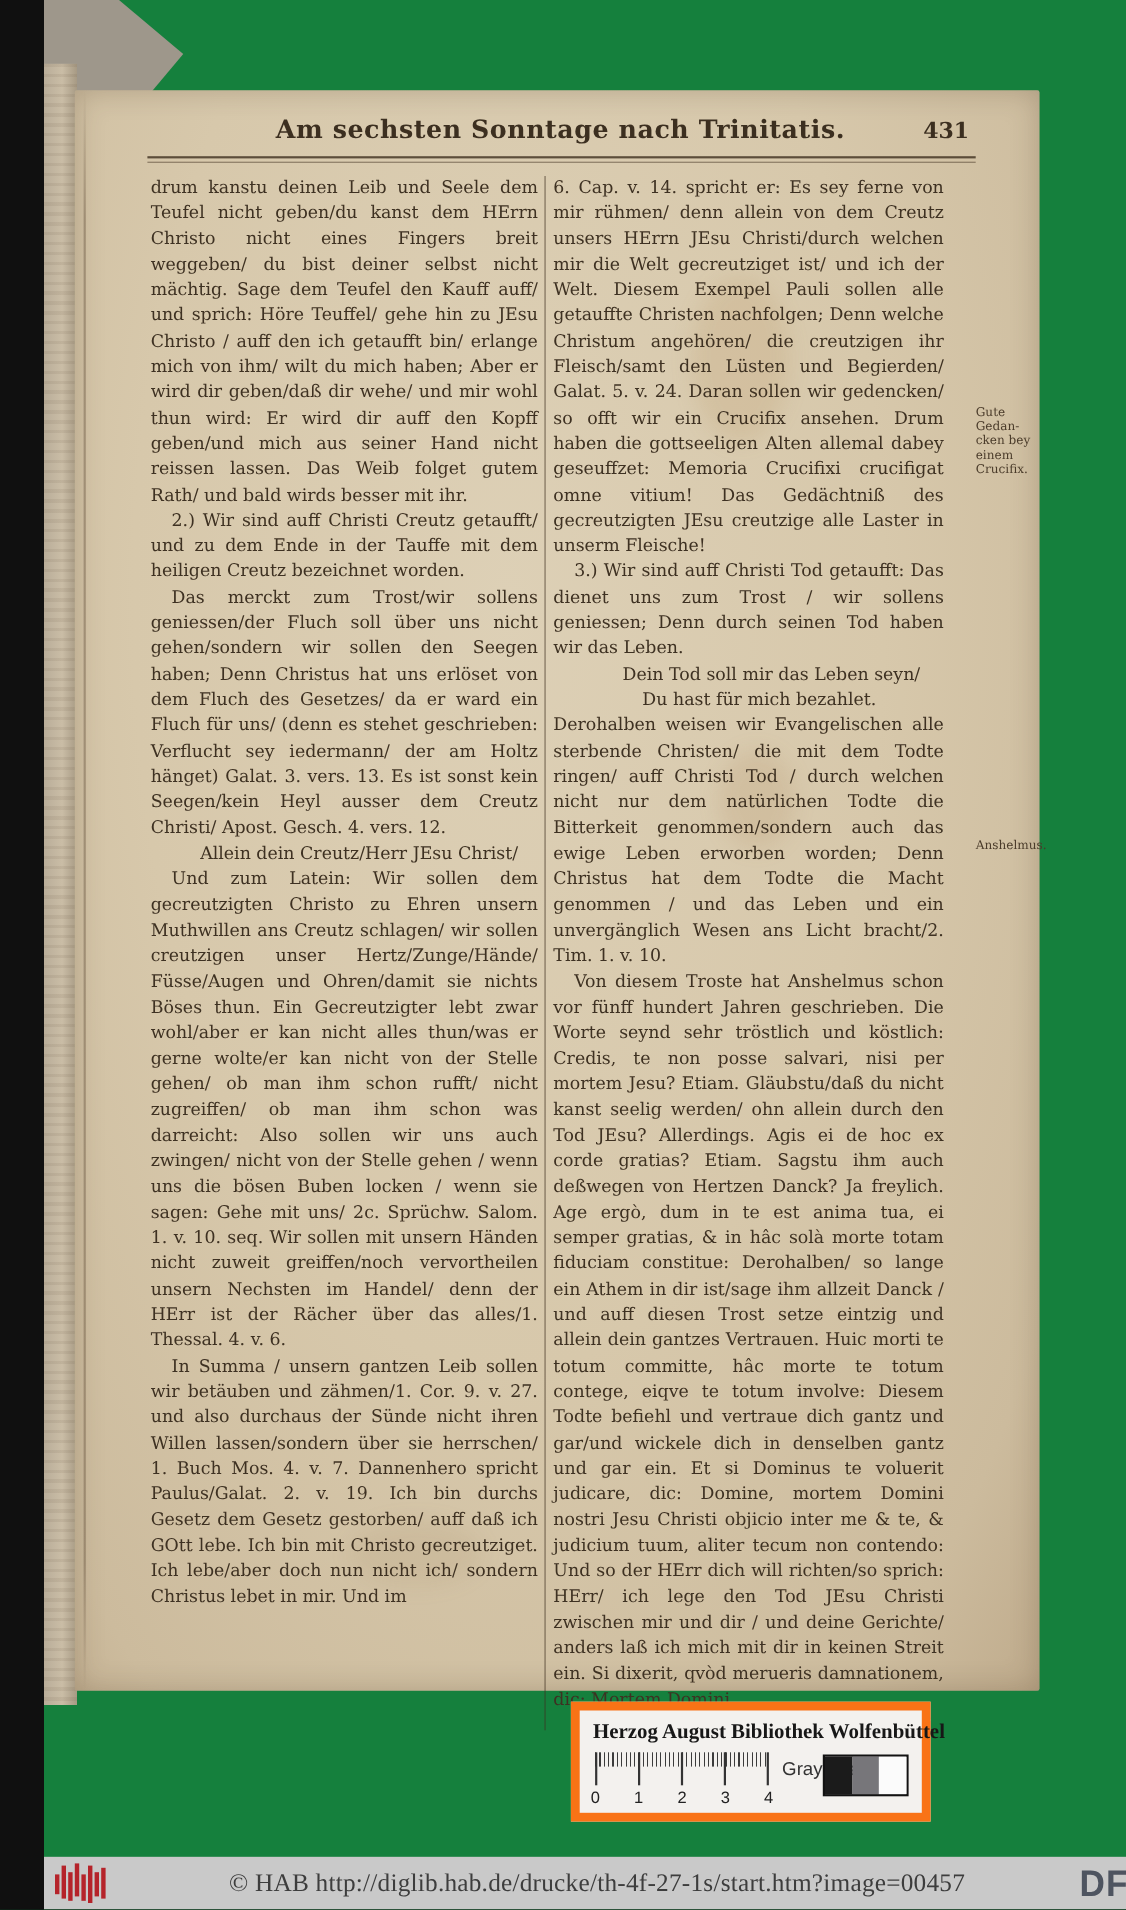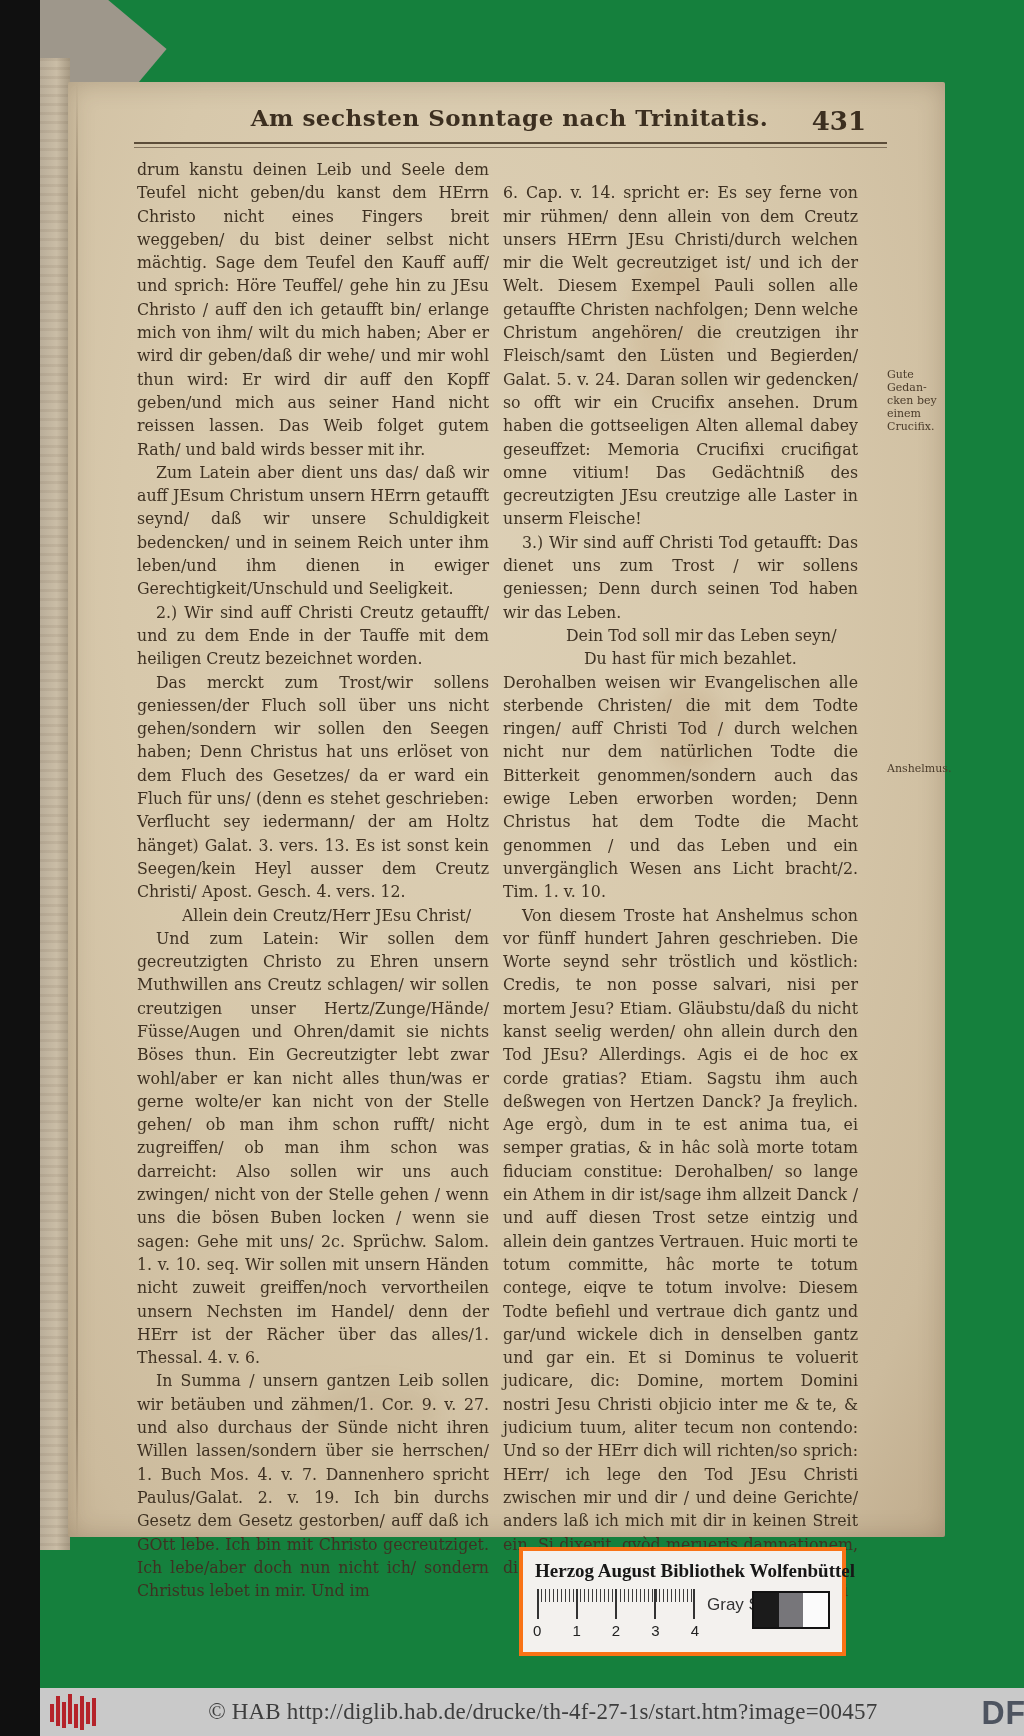--- a/index.html
+++ b/index.html
@@ -20,25 +20,25 @@
   .page-crease{position:absolute;left:8px;top:0;width:2px;height:100%;
         background:linear-gradient(180deg,rgba(80,60,40,.0),rgba(80,60,40,.35) 8%,rgba(80,60,40,.35) 92%,rgba(80,60,40,0));}
   .stain{position:absolute;border-radius:50%;filter:blur(9px);}
   .stain.s1{left:560px;top:170px;width:90px;height:150px;background:rgba(170,120,60,.13);}
   .stain.s2{left:585px;top:600px;width:70px;height:90px;background:rgba(160,110,60,.12);}
   .stain.s3{left:250px;top:1300px;width:120px;height:60px;background:rgba(150,120,80,.10);}
   
   .page-header{position:relative;margin:22px 60px 0 66px;height:34px;}
   .header-title{display:block;text-align:center;font-size:23px;font-weight:bold;color:#3c2f20;
                 letter-spacing:.5px;}
-  .page-number{position:absolute;right:19px;top:2px;font-size:26px;font-weight:bold;color:#3c2f20;}
+  .page-number{position:absolute;right:4px;top:2px;font-size:20px;font-weight:bold;color:#3c2f20;}
   .header-rule{margin:4px 58px 0 66px;height:3px;
                border-top:2px solid rgba(62,47,30,.8);border-bottom:1px solid rgba(62,47,30,.55);}
   
-  .text-block{position:relative;display:flex;margin:10px 60px 0 69px;align-items:flex-end;}
+  .text-block{position:relative;display:flex;margin:10px 60px 0 69px;}
   .col{color:#3e3122;font-size:15.8px;line-height:23.3px;text-align:justify;}
   .col.left{width:352px;padding-right:6px;}
   .col-divider{width:1px;background:rgba(62,47,30,.65);margin:2px 0 6px 0;}
   .col.right{width:355px;padding-left:7px;}
   .col p{margin:0;text-indent:1.2em;}
   .col p.cont{text-indent:0;}
   .col p.noindent{text-indent:0;}
   .verse{margin:0;text-indent:0;text-align:left;}
   .v-l1{padding-left:26px;}
   .v-l2{padding-left:34px;}
@@ -46,21 +46,21 @@
   .v-r2{padding-left:44px;}
   .v-r3{padding-left:62px;}
   .catchword{margin:0;text-align:right;padding-right:10px;text-indent:0;}
   
   .margin-note{position:absolute;width:60px;font-size:11px;line-height:13px;color:#4a3b2a;
                text-align:left;}
   .note-crucifix{right:-62px;top:210px;}
   .note-anshelmus{right:-62px;top:604px;}
   
   .hab-box{position:absolute;left:479px;top:1547px;width:327px;height:109px;background:#f3f1ee;
-           border:4px solid #f97316;box-sizing:border-box;padding:9px 12px 0 12px;}
+           border:8px solid #f97316;box-sizing:border-box;padding:9px 12px 0 12px;}
   .hab-title{font-family:"Liberation Serif",serif;font-weight:bold;font-size:19px;color:#171717;
              text-align:center;white-space:nowrap;}
   .hab-row{position:relative;margin-top:7px;height:58px;}
   .ruler{position:absolute;left:2px;top:0;width:158px;height:56px;}
   .ruler-minor{position:absolute;left:0;top:0;width:158px;height:13px;
                background:repeating-linear-gradient(90deg,#3c3c3c 0 1px,rgba(0,0,0,0) 1px 3.95px);}
   .ruler-majors{position:absolute;left:0;top:0;width:158px;height:30px;display:flex;
                 justify-content:space-between;}
   .ruler-majors i{width:2px;height:30px;background:#333;}
   .ruler-numbers{position:absolute;left:-4px;top:33px;width:166px;display:flex;
@@ -99,21 +99,20 @@
 
     <div class="page-header">
       <span class="header-title">Am sechsten Sonntage nach Trinitatis.</span>
       <span class="page-number">431</span>
     </div>
     <div class="header-rule"></div>
 
     <div class="text-block">
       <div class="col left">
         <p class="cont">drum kanstu deinen Leib und Seele dem Teufel nicht geben/du kanst dem HErrn Christo nicht eines Fingers breit weggeben/ du bist deiner selbst nicht mächtig. Sage dem Teufel den Kauff auff/ und sprich: Höre Teuffel/ gehe hin zu JEsu Christo / auff den ich getaufft bin/ erlange mich von ihm/ wilt du mich haben; Aber er wird dir geben/daß dir wehe/ und mir wohl thun wird: Er wird dir auff den Kopff geben/und mich aus seiner Hand nicht reissen lassen. Das Weib folget gutem Rath/ und bald wirds besser mit ihr.</p>
-        <p>Zum Latein aber dient uns das/ daß wir auff JEsum Christum unsern HErrn getaufft seynd/ daß wir unsere Schuldigkeit bedencken/ und in seinem Reich unter ihm leben/und ihm dienen in ewiger Gerechtigkeit/Unschuld und Seeligkeit.</p>
         <p>2.) Wir sind auff Christi Creutz getaufft/ und zu dem Ende in der Tauffe mit dem heiligen Creutz bezeichnet worden.</p>
         <p>Das merckt zum Trost/wir sollens geniessen/der Fluch soll über uns nicht gehen/sondern wir sollen den Seegen haben; Denn Christus hat uns erlöset von dem Fluch des Gesetzes/ da er ward ein Fluch für uns/ (denn es stehet geschrieben: Verflucht sey iedermann/ der am Holtz hänget) Galat. 3. vers. 13. Es ist sonst kein Seegen/kein Heyl ausser dem Creutz Christi/ Apost. Gesch. 4. vers. 12.</p>
         <p class="verse v-l1">Allein dein Creutz/Herr JEsu Christ/</p>
         <p>Und zum Latein: Wir sollen dem gecreutzigten Christo zu Ehren unsern Muthwillen ans Creutz schlagen/ wir sollen creutzigen unser Hertz/Zunge/Hände/ Füsse/Augen und Ohren/damit sie nichts Böses thun. Ein Gecreutzigter lebt zwar wohl/aber er kan nicht alles thun/was er gerne wolte/er kan nicht von der Stelle gehen/ ob man ihm schon rufft/ nicht zugreiffen/ ob man ihm schon was darreicht: Also sollen wir uns auch zwingen/ nicht von der Stelle gehen / wenn uns die bösen Buben locken / wenn sie sagen: Gehe mit uns/ 2c. Sprüchw. Salom. 1. v. 10. seq. Wir sollen mit unsern Händen nicht zuweit greiffen/noch vervortheilen unsern Nechsten im Handel/ denn der HErr ist der Rächer über das alles/1. Thessal. 4. v. 6.</p>
         <p>In Summa / unsern gantzen Leib sollen wir betäuben und zähmen/1. Cor. 9. v. 27. und also durchaus der Sünde nicht ihren Willen lassen/sondern über sie herrschen/ 1. Buch Mos. 4. v. 7. Dannenhero spricht Paulus/Galat. 2. v. 19. Ich bin durchs Gesetz dem Gesetz gestorben/ auff daß ich GOtt lebe. Ich bin mit Christo gecreutziget. Ich lebe/aber doch nun nicht ich/ sondern Christus lebet in mir. Und im</p>
       </div>
       <div class="col-divider"></div>
       <div class="col right">
         <p class="cont">6. Cap. v. 14. spricht er: Es sey ferne von mir rühmen/ denn allein von dem Creutz unsers HErrn JEsu Christi/durch welchen mir die Welt gecreutziget ist/ und ich der Welt. Diesem Exempel Pauli sollen alle getauffte Christen nachfolgen; Denn welche Christum angehören/ die creutzigen ihr Fleisch/samt den Lüsten und Begierden/ Galat. 5. v. 24. Daran sollen wir gedencken/ so offt wir ein Crucifix ansehen. Drum haben die gottseeligen Alten allemal dabey geseuffzet: Memoria Crucifixi crucifigat omne vitium! Das Gedächtniß des gecreutzigten JEsu creutzige alle Laster in unserm Fleische!</p>
         <p>3.) Wir sind auff Christi Tod getaufft: Das dienet uns zum Trost / wir sollens geniessen; Denn durch seinen Tod haben wir das Leben.</p>

